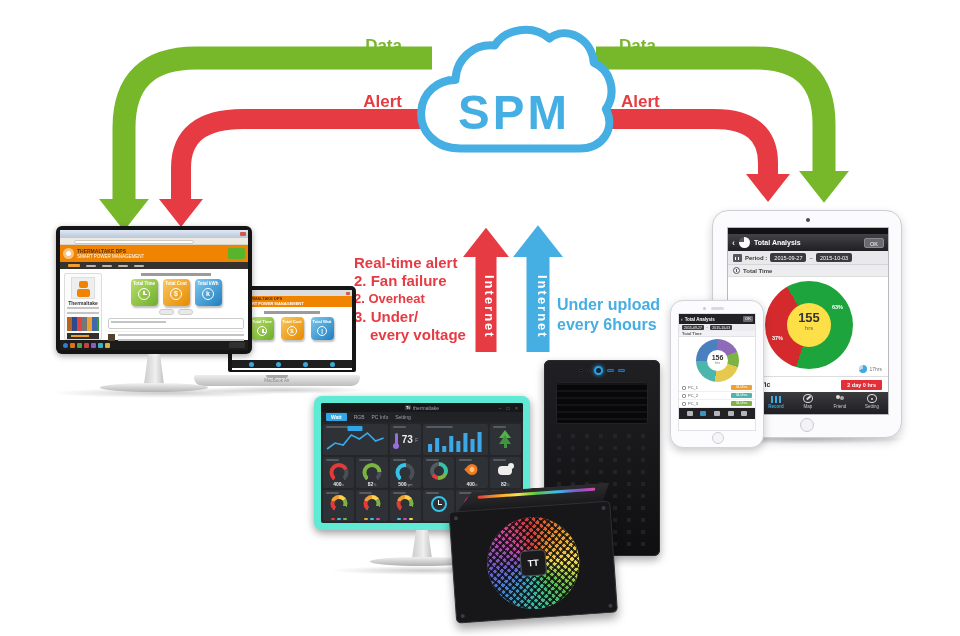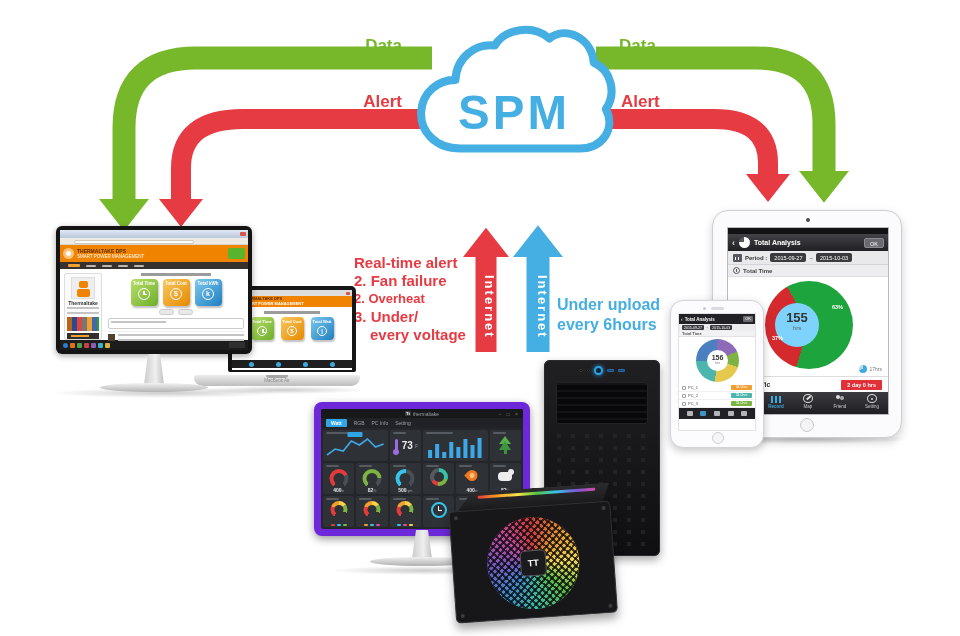--- a/index.html
+++ b/index.html
@@ -89,21 +89,21 @@
   .lp-head{width:56px;height:3px;background:#9b9b9b;margin:1px auto 3px}
   .lp-bar{height:8px;background:#1f1f1f;display:flex;align-items:center;justify-content:space-around;padding:0 6px}
   .lp-bar i{width:5px;height:5px;border-radius:50%;background:#3ba7dd}
   .lp-deck{position:absolute;left:0;bottom:8px;width:166px;height:11px;
            background:linear-gradient(#ececec,#bdbdbd);border-radius:3px 3px 10px 10px;text-align:center}
   .lp-notch{position:absolute;left:72px;top:0;width:22px;height:3px;background:#a7a7a7;border-radius:0 0 3px 3px}
   .lp-brand{font-size:4.5px;color:#8a8a8a;line-height:11px}
 
   
   .cm{left:314px;top:396px;width:216px;height:178px;z-index:3}
-  .cm-frame{position:absolute;left:0;top:6px;width:216px;height:134px;background:#6d28d9;border-radius:8px;padding:7px;
+  .cm-frame{position:absolute;left:0;top:0;width:216px;height:134px;background:#5eead4;border-radius:8px;padding:7px;
             box-shadow:0 3px 8px rgba(0,0,0,.4)}
   .cm-scr{position:relative;width:100%;height:100%;background:#24262a;overflow:hidden;border-radius:2px}
   .cm-title{height:9px;background:#17181a;display:flex;align-items:center;justify-content:center;gap:2px;position:relative}
   .cm-title .tt{width:6px;height:5px;background:#3a3c40;color:#fff;font-size:4px;font-weight:bold;line-height:5px;text-align:center;border-radius:1px}
   .cm-title .bn{font-size:5px;color:#9aa0a8}
   .cm-title .wc{position:absolute;right:3px;top:2px;font-size:5px;color:#777;letter-spacing:2px}
   .cm-tabs{height:10px;background:#202225;display:flex;align-items:center;gap:7px;padding:0 5px}
   .cm-tab{font-size:5px;color:#9aa0a8}
   .cm-tab.on{background:#2fa7e6;color:#fff;padding:1px 5px;border-radius:1px;font-weight:bold}
   .cm-grid{display:grid;grid-template-columns:repeat(6,1fr);grid-auto-rows:31px;gap:2px;padding:2px}
@@ -190,21 +190,21 @@
   .ip-pl{font-size:6px;color:#333;font-weight:bold}
   .ip-date{background:#3a3a3f;color:#fff;font-size:5.5px;padding:1.5px 4px;border-radius:2px}
   .ip-tilde{font-size:6px;color:#666}
   .ip-tt{height:12px;background:#ededf0;border-bottom:1px solid #ddd;display:flex;align-items:center;gap:3px;padding:0 5px}
   .ip-clockico{width:7px;height:7px;border:1.5px solid #55585e;border-radius:50%;position:relative}
   .ip-clockico::after{content:"";position:absolute;left:2px;top:1px;width:1px;height:2.5px;background:#55585e}
   .ip-ttl{font-size:6px;color:#444;font-weight:bold}
   .ip-chartarea{position:relative;height:99px;background:#fff}
   .ip-donut{position:absolute;left:37px;top:4px;width:88px;height:88px;border-radius:50%;
             background:conic-gradient(from -30deg,#1ea43c 0 63%,#d42a2e 63% 100%)}
-  .ip-hole{position:absolute;left:47px;top:26px;width:44px;height:44px;border-radius:50%;background:#7dd3fc;text-align:center}
+  .ip-hole{position:absolute;left:59px;top:26px;width:44px;height:44px;border-radius:50%;background:#fde047;text-align:center}
   .ip-cv{font-size:13px;font-weight:bold;color:#333;line-height:15px;margin-top:7px}
   .ip-cu{font-size:6px;color:#666}
   .ip-pct{position:absolute;color:#fff;font-size:5.5px;font-weight:bold}
   .ip-leg{position:absolute;right:6px;bottom:3px;display:flex;align-items:center;gap:2px}
   .ip-legpie{width:8px;height:8px;border-radius:50%;background:conic-gradient(#3fa9e0 0 70%,#bcd9ec 70% 100%)}
   .ip-legtxt{font-size:5px;color:#777}
   .ip-user{height:16px;border-top:1px solid #ddd;display:flex;align-items:center;gap:4px;padding:0 6px;background:#fff}
   .ip-ava{width:9px;height:9px;background:#b5651d;border-radius:2px;position:relative}
   .ip-ava::before{content:"";position:absolute;left:2.5px;top:1px;width:4px;height:3px;border-radius:50%;background:#f4c08a}
   .ip-un{font-size:7px;font-weight:bold;color:#333}

